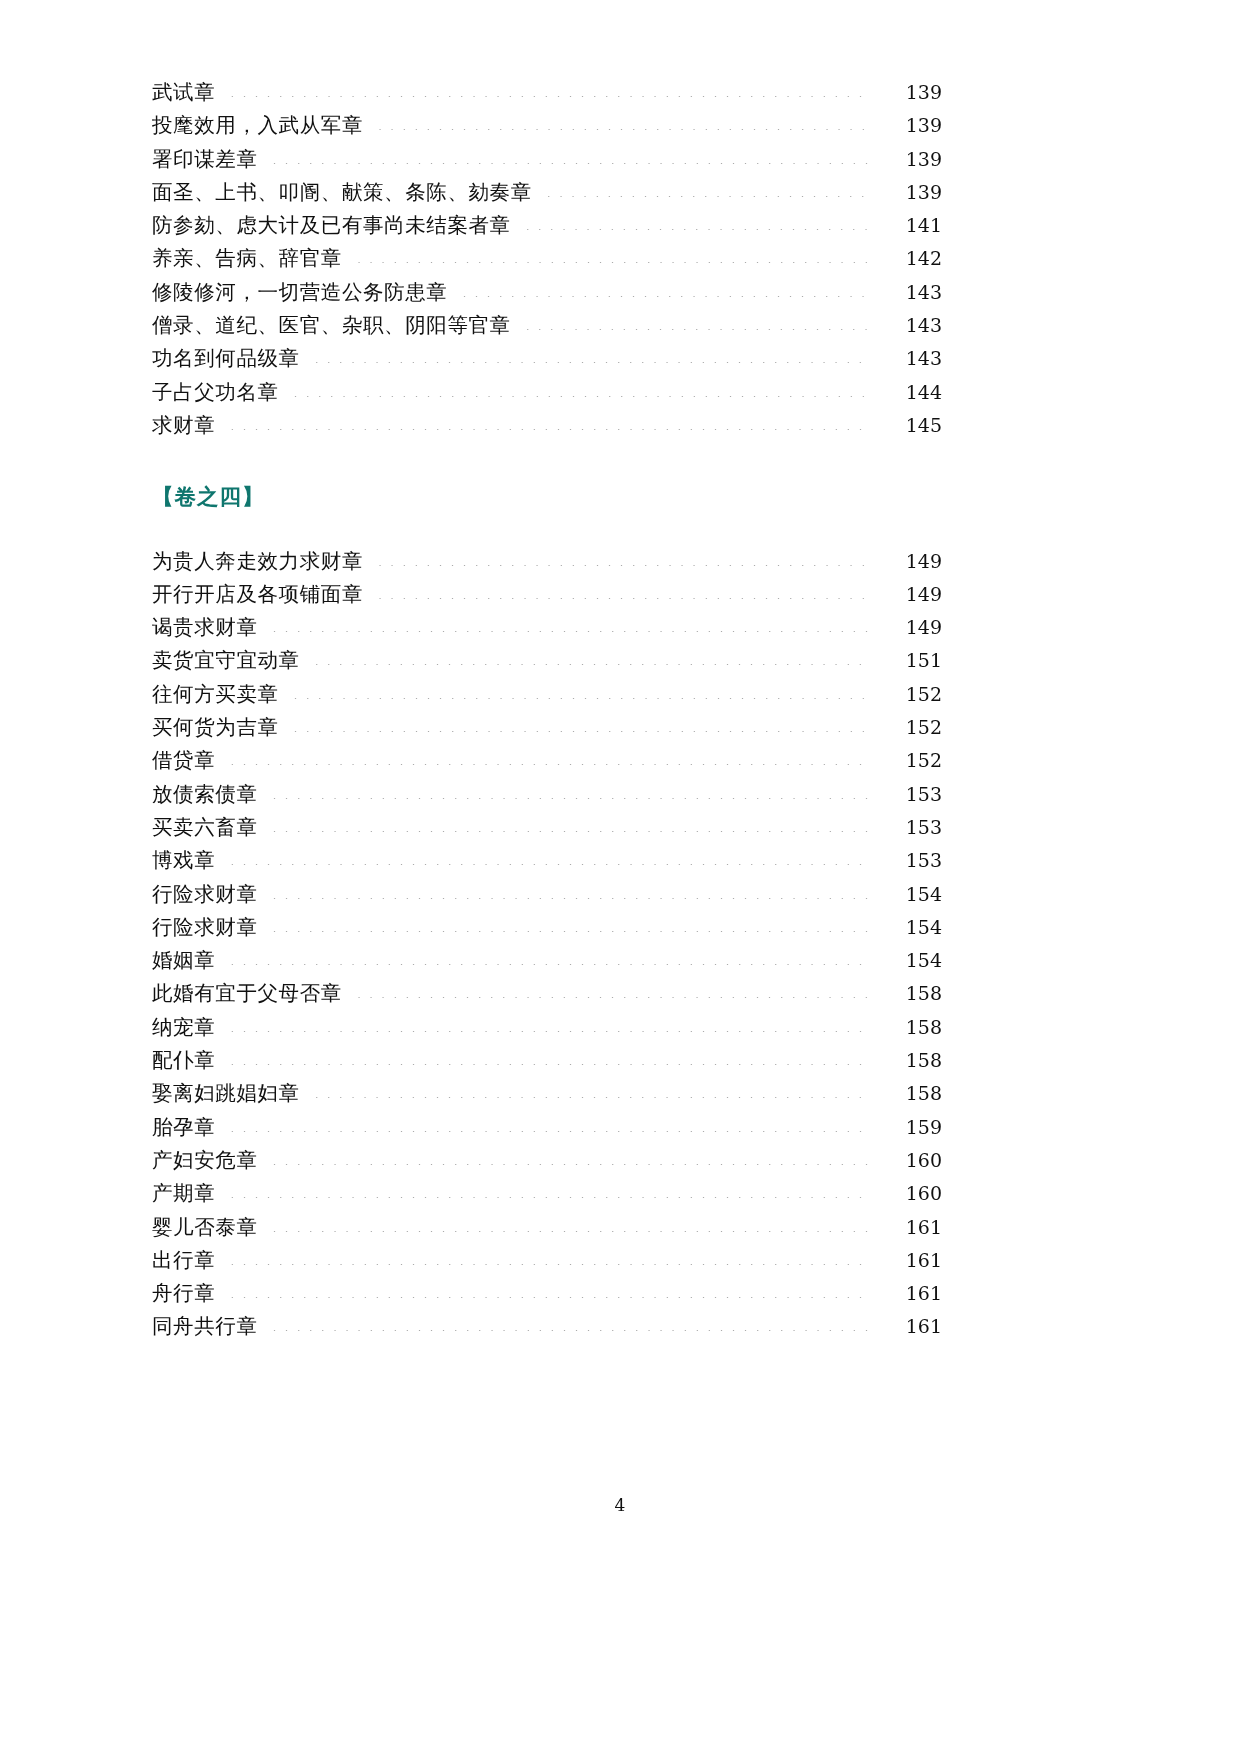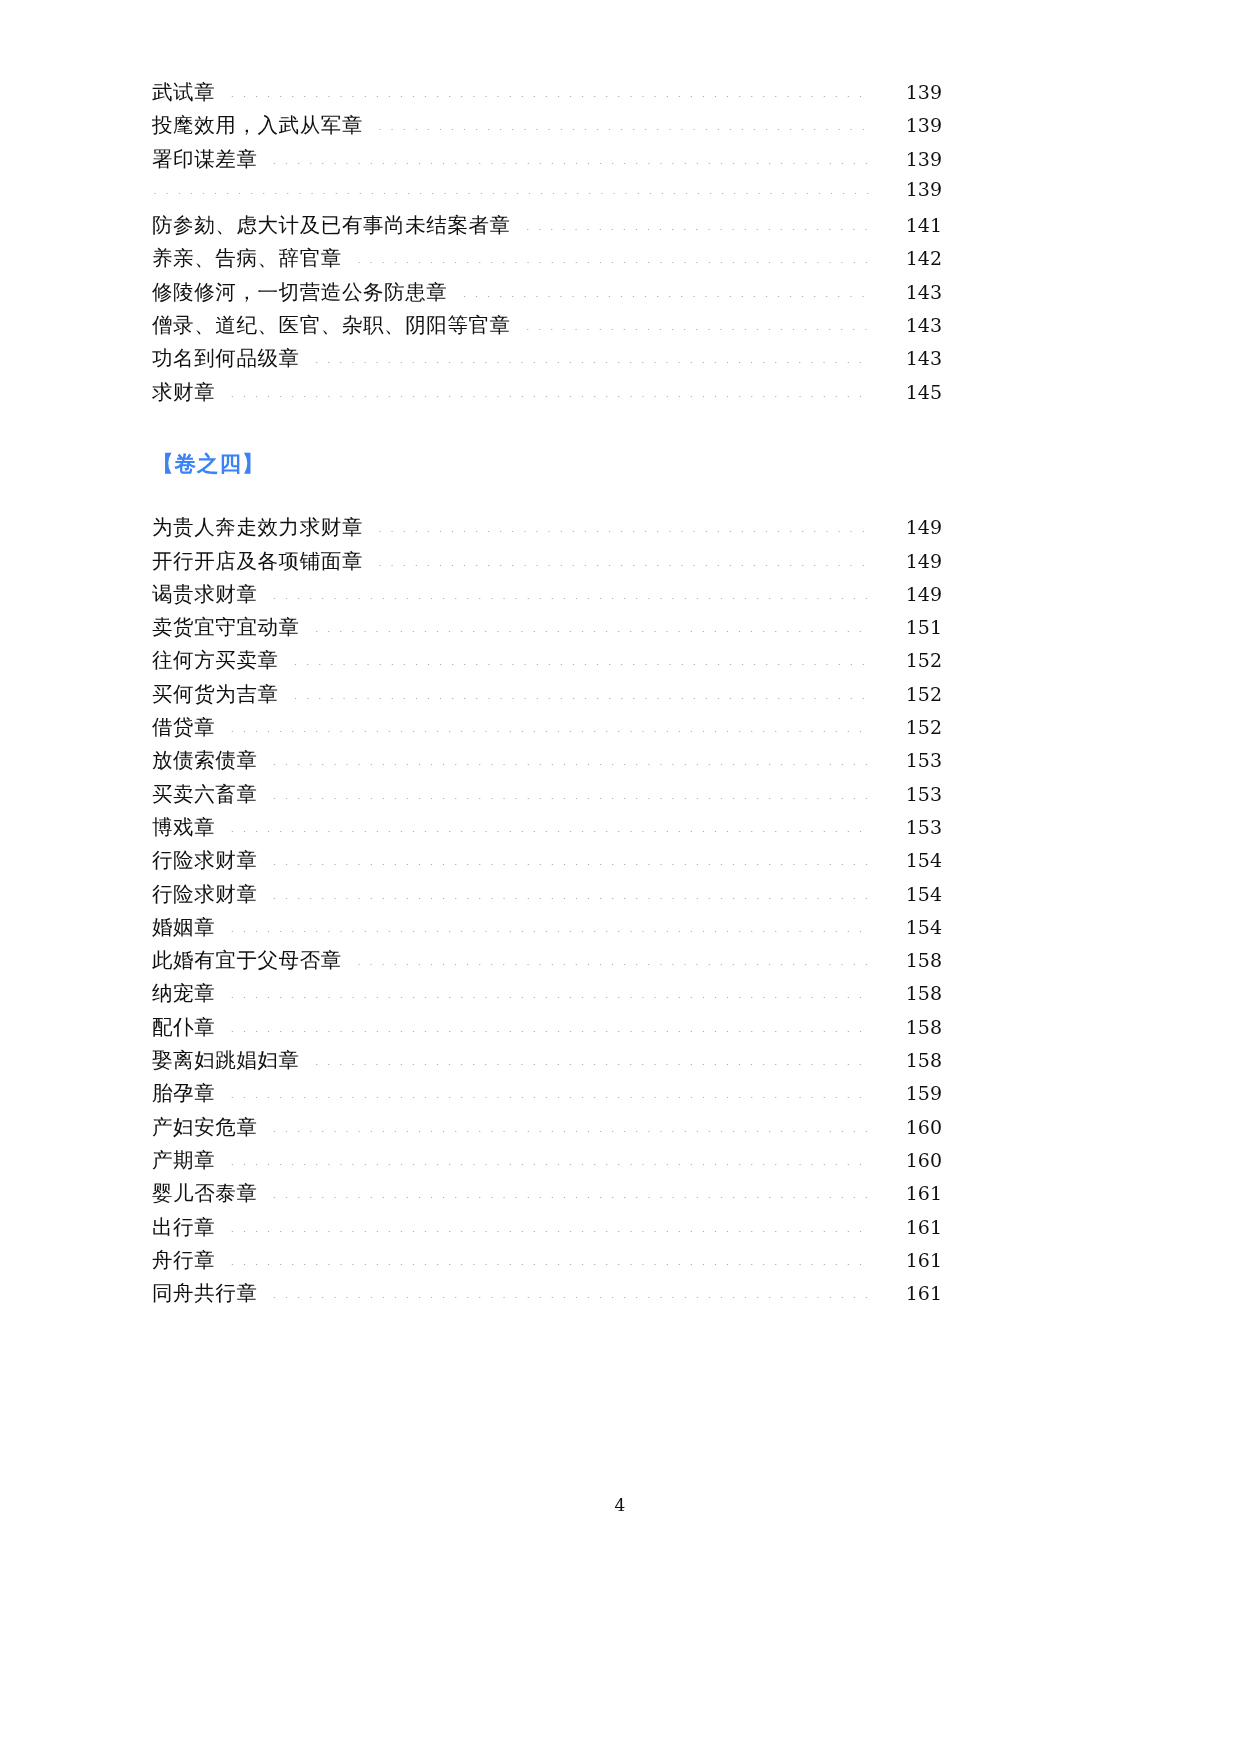--- a/index.html
+++ b/index.html
@@ -67,21 +67,21 @@
     color: #101010;
     padding-left: 10px;
   }
 
   
   .volume-heading {
     font-family: "DejaVu Serif", "Liberation Serif", serif;
     font-size: 21.5px;
     font-weight: bold;
     letter-spacing: 1px;
-    color: #3b82f6;
+    color: #0f766e;
     height: 33.3px;
     display: flex;
     align-items: center;
   }
   .spacer-block { height: 36px; }
   .spacer-block-2 { height: 33px; }
 
   
   .folio {
     position: absolute;
@@ -109,20 +109,21 @@
           <span class="toc-title">投麾效用，入武从军章</span>
           <span class="toc-leader"></span>
           <span class="toc-page">139</span>
         </div>
         <div class="toc-entry">
           <span class="toc-title">署印谋差章</span>
           <span class="toc-leader"></span>
           <span class="toc-page">139</span>
         </div>
         <div class="toc-entry">
+          <span class="toc-title">面圣、上书、叩阍、献策、条陈、劾奏章</span>
           <span class="toc-leader"></span>
           <span class="toc-page">139</span>
         </div>
         <div class="toc-entry">
           <span class="toc-title">防参劾、虑大计及已有事尚未结案者章</span>
           <span class="toc-leader"></span>
           <span class="toc-page">141</span>
         </div>
         <div class="toc-entry">
           <span class="toc-title">养亲、告病、辞官章</span>
@@ -136,20 +137,25 @@
         </div>
         <div class="toc-entry">
           <span class="toc-title">僧录、道纪、医官、杂职、阴阳等官章</span>
           <span class="toc-leader"></span>
           <span class="toc-page">143</span>
         </div>
         <div class="toc-entry">
           <span class="toc-title">功名到何品级章</span>
           <span class="toc-leader"></span>
           <span class="toc-page">143</span>
+        </div>
+        <div class="toc-entry">
+          <span class="toc-title">子占父功名章</span>
+          <span class="toc-leader"></span>
+          <span class="toc-page">144</span>
         </div>
         <div class="toc-entry">
           <span class="toc-title">求财章</span>
           <span class="toc-leader"></span>
           <span class="toc-page">145</span>
         </div>
         <div class="spacer-block"></div>
         <div class="volume-heading">【卷之四】</div>
         <div class="spacer-block-2"></div>
         <div class="toc-entry">

